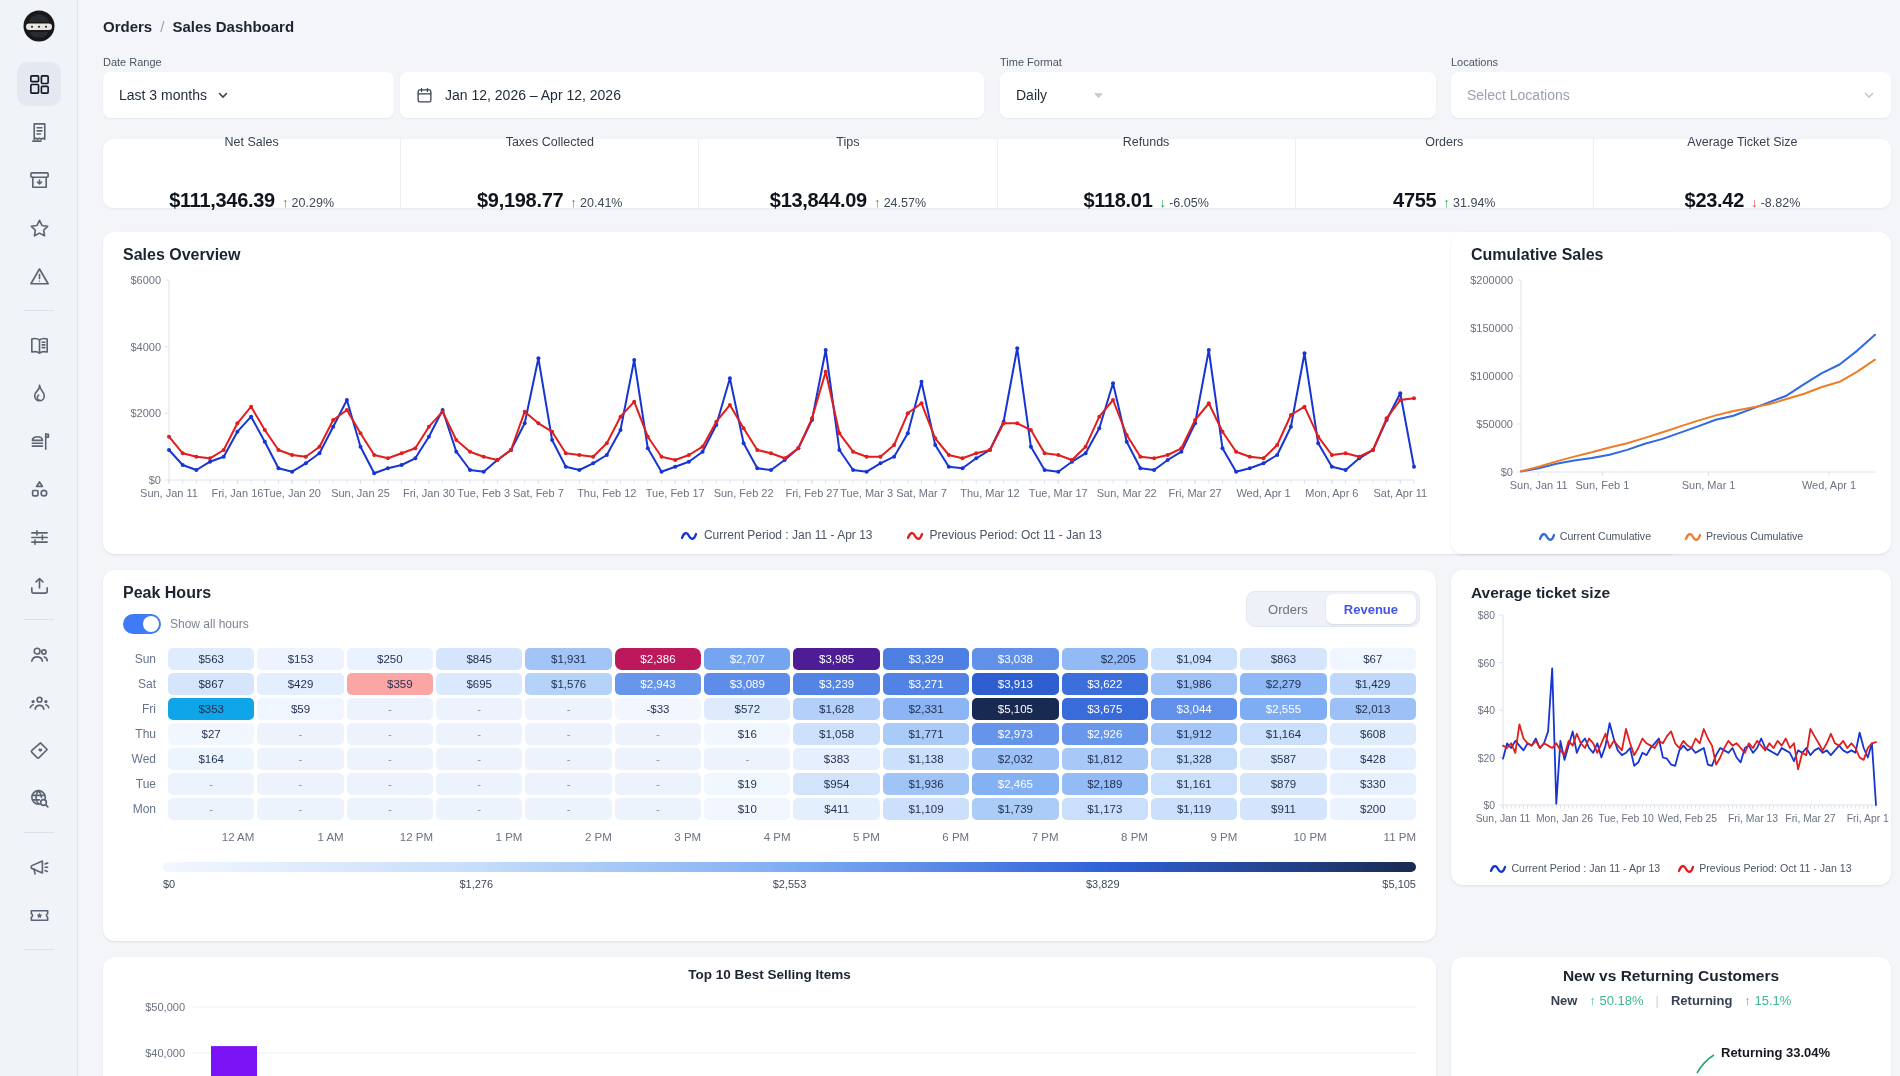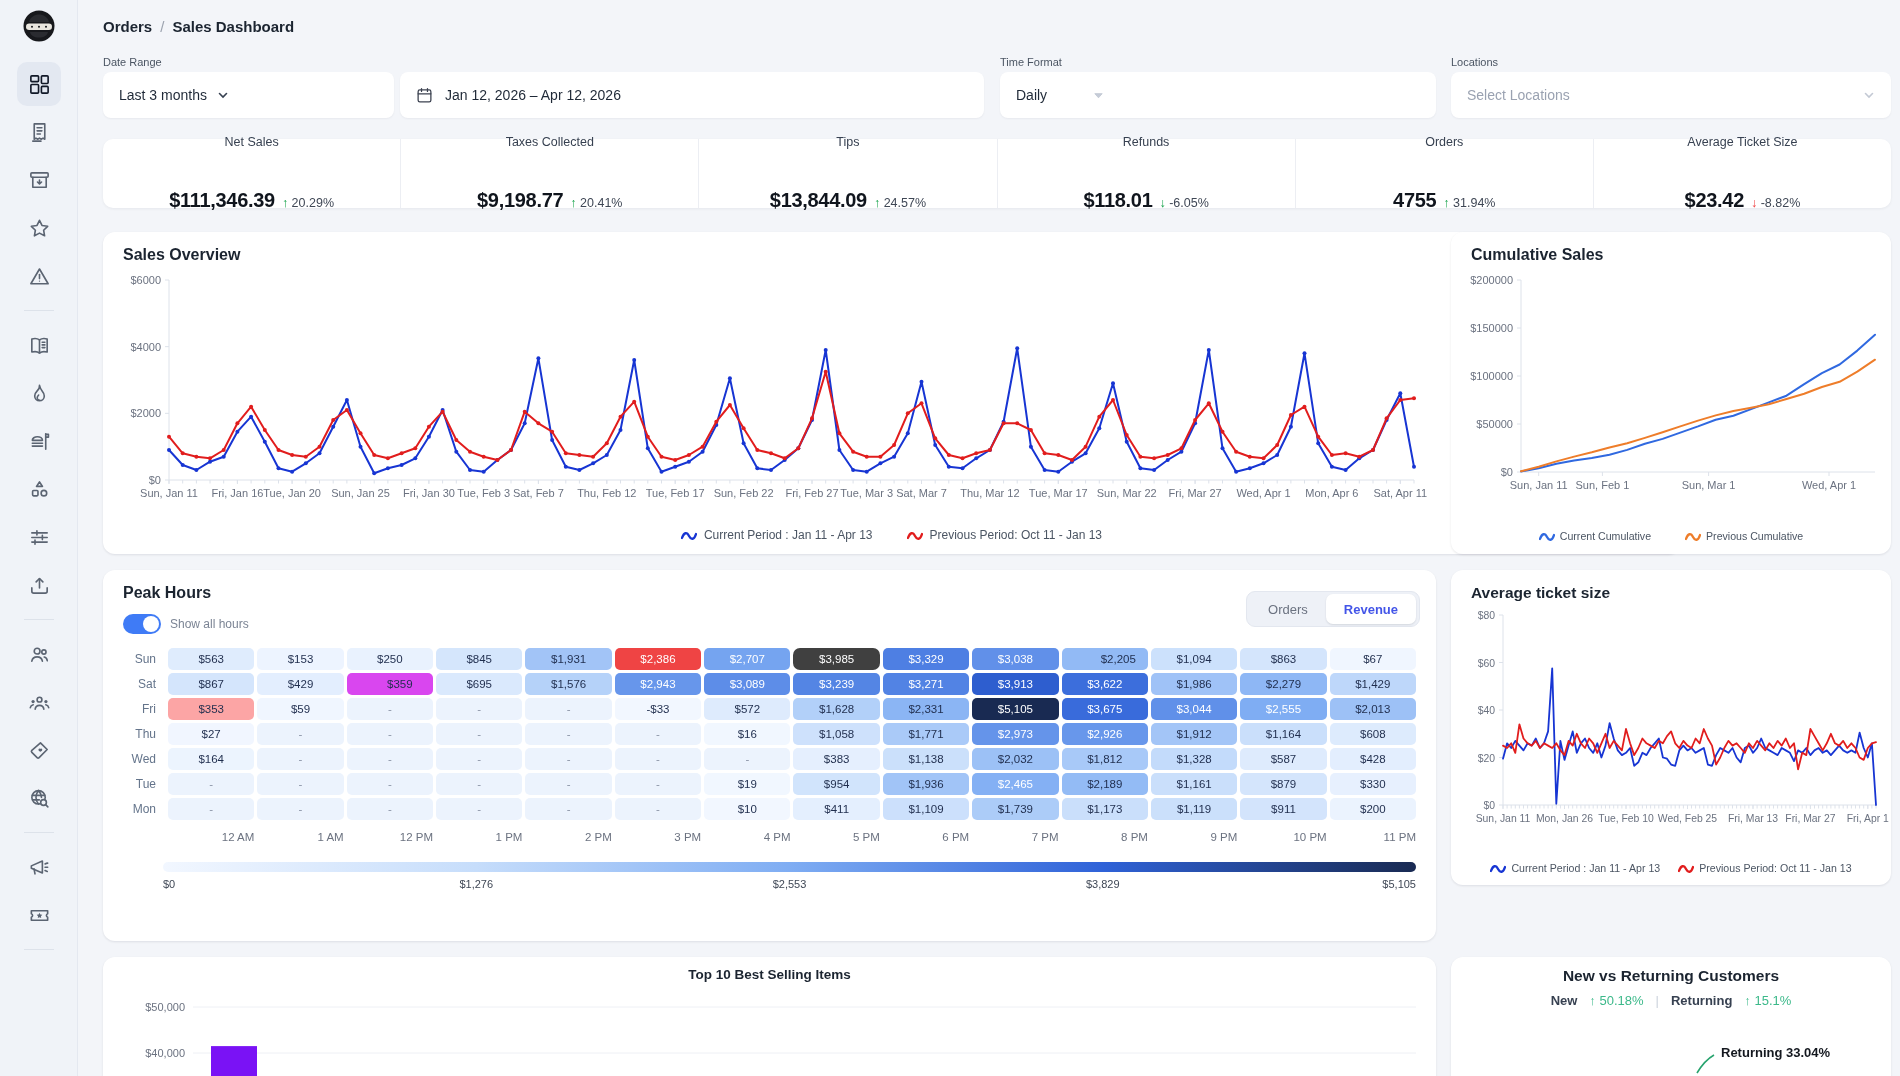--- a/index.html
+++ b/index.html
@@ -724,46 +724,46 @@
     <div class="seg-btn">Orders</div>
     <div class="seg-btn active">Revenue</div>
   </div>
   <div class="hm-grid" id="heatmap">
       <div class="hm-daylabel">Sun</div>
       <div class="hm-cell" style="background: rgb(223, 236, 253); color: rgb(31, 45, 77);">$563</div>
       <div class="hm-cell" style="background: rgb(237, 244, 255); color: rgb(31, 45, 77);">$153</div>
       <div class="hm-cell" style="background: rgb(233, 242, 254); color: rgb(31, 45, 77);">$250</div>
       <div class="hm-cell" style="background: rgb(213, 230, 252); color: rgb(31, 45, 77);">$845</div>
       <div class="hm-cell" style="background: rgb(162, 196, 247); color: rgb(31, 45, 77);">$1,931</div>
-      <div class="hm-cell" style="background: #ef4444; color: rgb(255, 255, 255);">$2,386</div>
+      <div class="hm-cell" style="background: #be185d; color: rgb(255, 255, 255); border-radius: 7px;">$2,386</div>
       <div class="hm-cell" style="background: rgb(117, 164, 240); color: rgb(255, 255, 255);">$2,707</div>
-      <div class="hm-cell" style="background: #404040; color: rgb(255, 255, 255); border-radius: 7px;">$3,985</div>
+      <div class="hm-cell" style="background: #4c1d95; color: rgb(255, 255, 255);">$3,985</div>
       <div class="hm-cell" style="background: rgb(78, 127, 227); color: rgb(255, 255, 255);">$3,329</div>
       <div class="hm-cell" style="background: rgb(97, 144, 233); color: rgb(255, 255, 255);">$3,038</div>
       <div class="hm-cell" style="background: rgb(146, 186, 245); color: rgb(31, 45, 77); padding-left: 27px;">$2,205</div>
       <div class="hm-cell" style="background: rgb(204, 225, 252); color: rgb(31, 45, 77);">$1,094</div>
       <div class="hm-cell" style="background: rgb(212, 229, 252); color: rgb(31, 45, 77);">$863</div>
       <div class="hm-cell" style="background: rgb(240, 246, 255); color: rgb(31, 45, 77);">$67</div>
       <div class="hm-daylabel">Sat</div>
       <div class="hm-cell" style="background: rgb(212, 229, 252); color: rgb(31, 45, 77);">$867</div>
       <div class="hm-cell" style="background: rgb(227, 238, 254); color: rgb(31, 45, 77);">$429</div>
-      <div class="hm-cell" style="background: #d946ef; color: rgb(31, 45, 77); padding-left: 20px;">$359</div>
+      <div class="hm-cell" style="background: #fca5a5; color: rgb(31, 45, 77); padding-left: 20px;">$359</div>
       <div class="hm-cell" style="background: rgb(218, 233, 253); color: rgb(31, 45, 77);">$695</div>
       <div class="hm-cell" style="background: rgb(181, 210, 249); color: rgb(31, 45, 77);">$1,576</div>
       <div class="hm-cell" style="background: rgb(103, 150, 235); color: rgb(255, 255, 255);">$2,943</div>
       <div class="hm-cell" style="background: rgb(93, 141, 232); color: rgb(255, 255, 255);">$3,089</div>
       <div class="hm-cell" style="background: rgb(84, 133, 228); color: rgb(255, 255, 255);">$3,239</div>
       <div class="hm-cell" style="background: rgb(82, 131, 228); color: rgb(255, 255, 255);">$3,271</div>
       <div class="hm-cell" style="background: rgb(46, 94, 207); color: rgb(255, 255, 255);">$3,913</div>
       <div class="hm-cell" style="background: rgb(60, 110, 220); color: rgb(255, 255, 255);">$3,622</div>
       <div class="hm-cell" style="background: rgb(159, 194, 247); color: rgb(31, 45, 77);">$1,986</div>
       <div class="hm-cell" style="background: rgb(142, 183, 245); color: rgb(31, 45, 77);">$2,279</div>
       <div class="hm-cell" style="background: rgb(190, 215, 250); color: rgb(31, 45, 77);">$1,429</div>
       <div class="hm-daylabel">Fri</div>
-      <div class="hm-cell" style="background: #fca5a5; color: rgb(31, 45, 77);">$353</div>
+      <div class="hm-cell" style="background: #0ea5e9; color: rgb(31, 45, 77);">$353</div>
       <div class="hm-cell" style="background: rgb(240, 246, 255); color: rgb(31, 45, 77);">$59</div>
       <div class="hm-cell" style="background: rgb(236, 243, 253); color: rgb(138, 147, 166);">-</div>
       <div class="hm-cell" style="background: rgb(236, 243, 253); color: rgb(138, 147, 166);">-</div>
       <div class="hm-cell" style="background: rgb(236, 243, 253); color: rgb(138, 147, 166);">-</div>
       <div class="hm-cell" style="background: rgb(242, 247, 255); color: rgb(31, 45, 77);">-$33</div>
       <div class="hm-cell" style="background: rgb(222, 235, 253); color: rgb(31, 45, 77);">$572</div>
       <div class="hm-cell" style="background: rgb(178, 208, 249); color: rgb(31, 45, 77);">$1,628</div>
       <div class="hm-cell" style="background: rgb(139, 181, 244); color: rgb(31, 45, 77);">$2,331</div>
       <div class="hm-cell" style="background: rgb(25, 42, 82); color: rgb(255, 255, 255);">$5,105</div>
       <div class="hm-cell" style="background: rgb(57, 107, 219); color: rgb(255, 255, 255);">$3,675</div>

